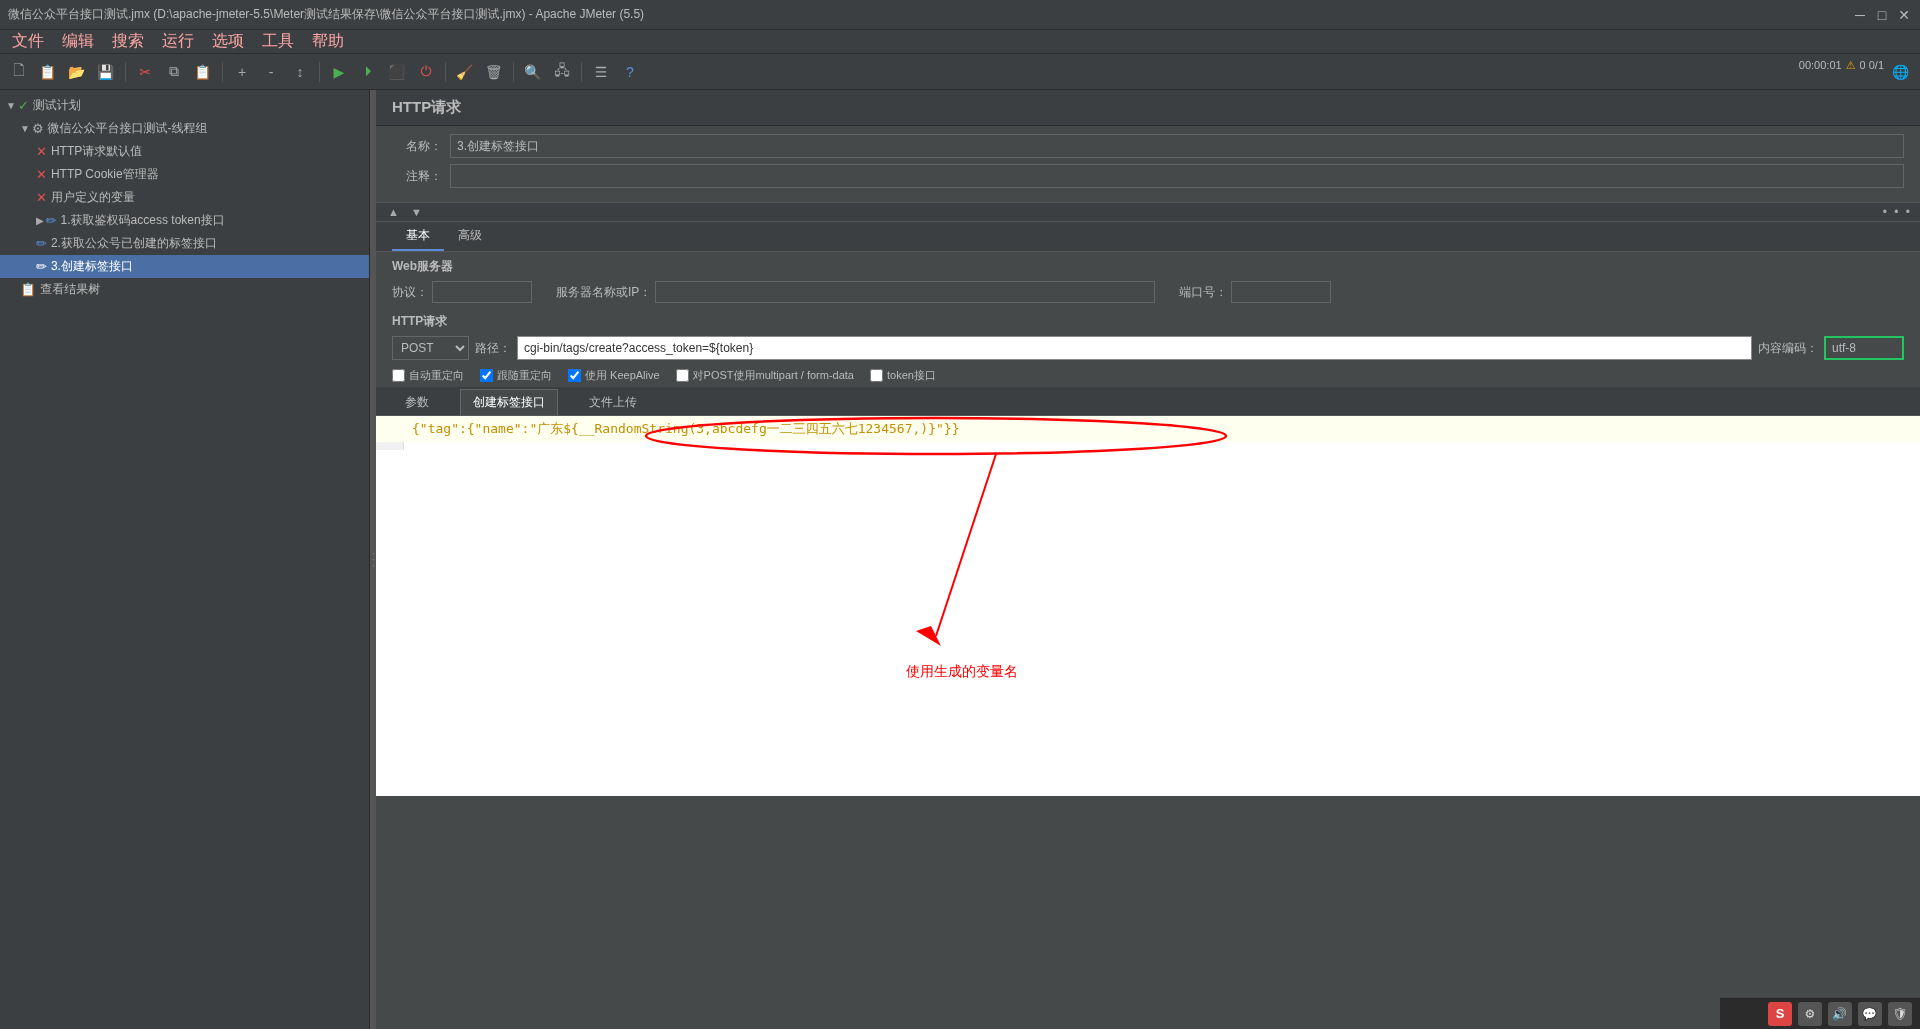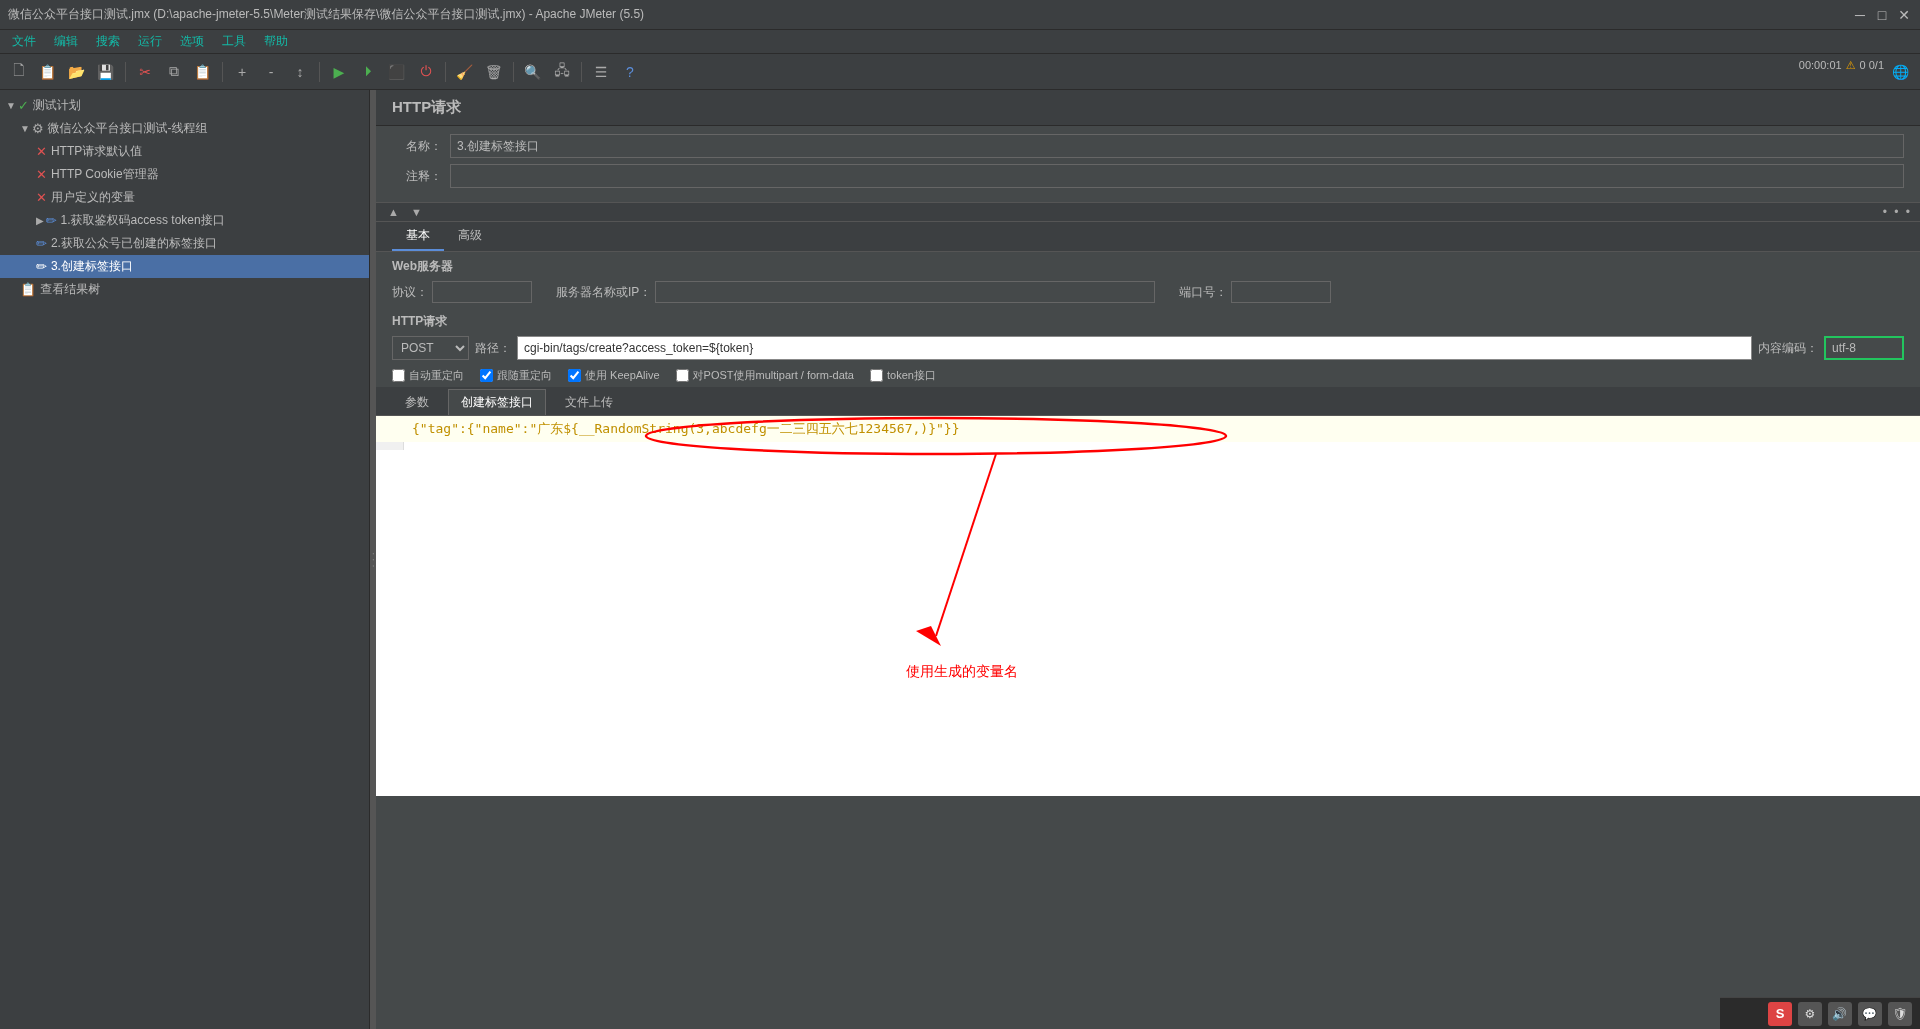--- a/index.html
+++ b/index.html
@@ -23,21 +23,21 @@
     
     .menu-bar {
       background: #3c3f41;
       height: 24px;
       display: flex;
       align-items: center;
       padding: 0 4px;
       border-bottom: 1px solid #2b2b2b;
       gap: 2px;
     }
-    .menu-item { padding: 2px 8px; cursor: pointer; color: #14b8a6; font-size: 12px; border-radius: 2px; }
+    .menu-item { padding: 2px 8px; cursor: pointer; color: #fca5a5; font-size: 16px; border-radius: 2px; }
 
     
     .toolbar {
       background: #3c3f41;
       height: 36px;
       display: flex;
       align-items: center;
       padding: 0 6px;
       border-bottom: 1px solid #2b2b2b;
       gap: 3px;
@@ -187,21 +187,21 @@
       flex-wrap: wrap;
     }
     .check-item { display: flex; align-items: center; gap: 4px; color: #bbb; font-size: 11px; }
     .check-item input[type=checkbox] { margin: 0; }
 
     
     .params-tabs {
       display: flex;
       background: #3c3f41;
       padding: 2px 16px 0;
-      gap: 4px;
+      gap: 16px;
       border-bottom: 1px solid #555;
     }
     .params-tab {
       padding: 4px 12px;
       cursor: pointer;
       font-size: 12px;
       color: #bbb;
       border: 1px solid transparent;
       border-bottom: none;
       margin-right: 2px;

